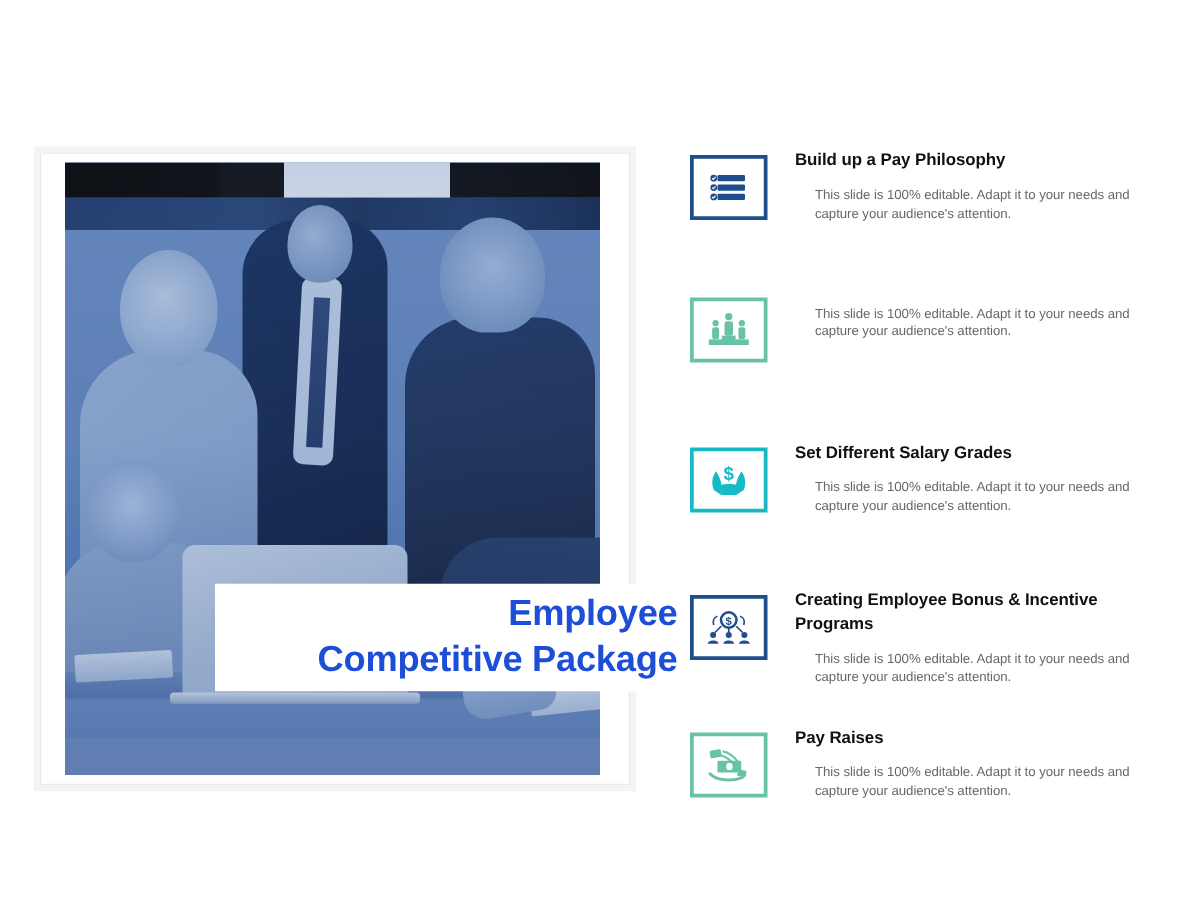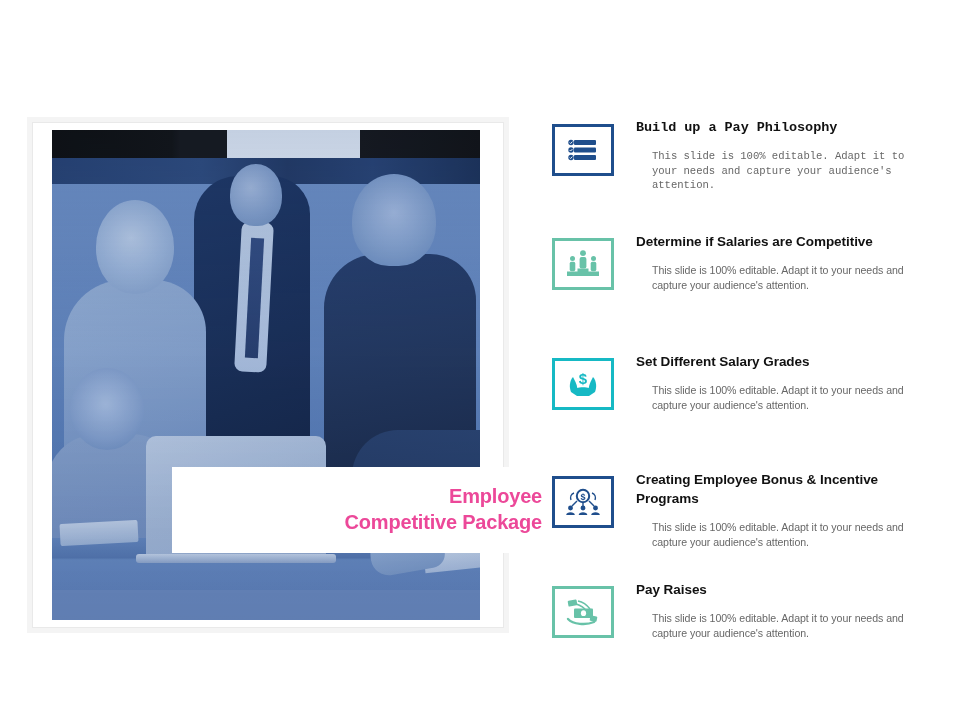--- a/index.html
+++ b/index.html
@@ -185,23 +185,23 @@
     height: 86px;
     background: #ffffff;
     display: flex;
     flex-direction: column;
     justify-content: center;
     align-items: flex-end;
     padding: 0 12px 0 0;
     box-sizing: border-box;
   }
   #title-plate .tline {
-    font-size: 20px;
+    font-size: 29px;
     font-weight: bold;
-    color: #ec4899;
+    color: #1d4ed8;
     line-height: 1.28;
     letter-spacing: -0.2px;
     white-space: nowrap;
   }
 
   
   #feature-list {
     position: absolute;
     left: 552px;
     top: 118px;
@@ -285,21 +285,21 @@
     </div>
 
     <div id="title-plate">
       <div class="tline">Employee</div>
       <div class="tline">Competitive Package</div>
     </div>
   </div>
 
   <div id="feature-list">
 
-    <div class="feature-row" style="top:0px;font-family:Liberation Mono, monospace;">
+    <div class="feature-row" style="top:0px;">
       <div class="icon-box" style="border-color:#1f4e8c;">
         <span>
           <svg width="30" height="26" viewBox="0 0 30 26">
             <rect x="6" y="3" width="22" height="5" rx="1" fill="#1f4e8c"></rect>
             <rect x="6" y="10.5" width="22" height="5" rx="1" fill="#1f4e8c"></rect>
             <rect x="6" y="18" width="22" height="5" rx="1" fill="#1f4e8c"></rect>
             <circle cx="3" cy="5.5" r="2.7" fill="#1f4e8c"></circle>
             <circle cx="3" cy="13" r="2.7" fill="#1f4e8c"></circle>
             <circle cx="3" cy="20.5" r="2.7" fill="#1f4e8c"></circle>
             <path d="M1.7 5.6l.9.9 1.8-1.9" stroke="#ffffff" stroke-width="0.9" fill="none"></path>
@@ -323,21 +323,20 @@
             <circle cx="6.5" cy="8.5" r="2.5" fill="#68c2a8"></circle>
             <rect x="3.7" y="11.8" width="5.6" height="9.5" rx="1.8" fill="#68c2a8"></rect>
             <circle cx="27.5" cy="8.5" r="2.5" fill="#68c2a8"></circle>
             <rect x="24.7" y="11.8" width="5.6" height="9.5" rx="1.8" fill="#68c2a8"></rect>
             <rect x="11.5" y="18.5" width="11" height="5" fill="#68c2a8"></rect>
             <rect x="1" y="21.5" width="32" height="4.5" fill="#68c2a8"></rect>
           </svg>
         </span>
       </div>
       <div class="feature-text">
-        <p class="feature-title">Determine if Salaries are Competitive</p>
         <p class="feature-desc">This slide is 100% editable. Adapt it to your needs and capture your audience's attention.</p>
       </div>
     </div>
 
     <div class="feature-row" style="top:234px;">
       <div class="icon-box" style="border-color:#16b9c4;">
         <span>
           <svg width="34" height="28" viewBox="0 0 34 28">
             <text x="17" y="14" font-family="'Liberation Sans',sans-serif" font-size="15" font-weight="bold" fill="#16b9c4" text-anchor="middle">$</text>
             <path d="M7 7 C3.5 11 3 17 5 22 L11 26 C12 21 11.5 16 9.5 12 Z" fill="#16b9c4"></path>

